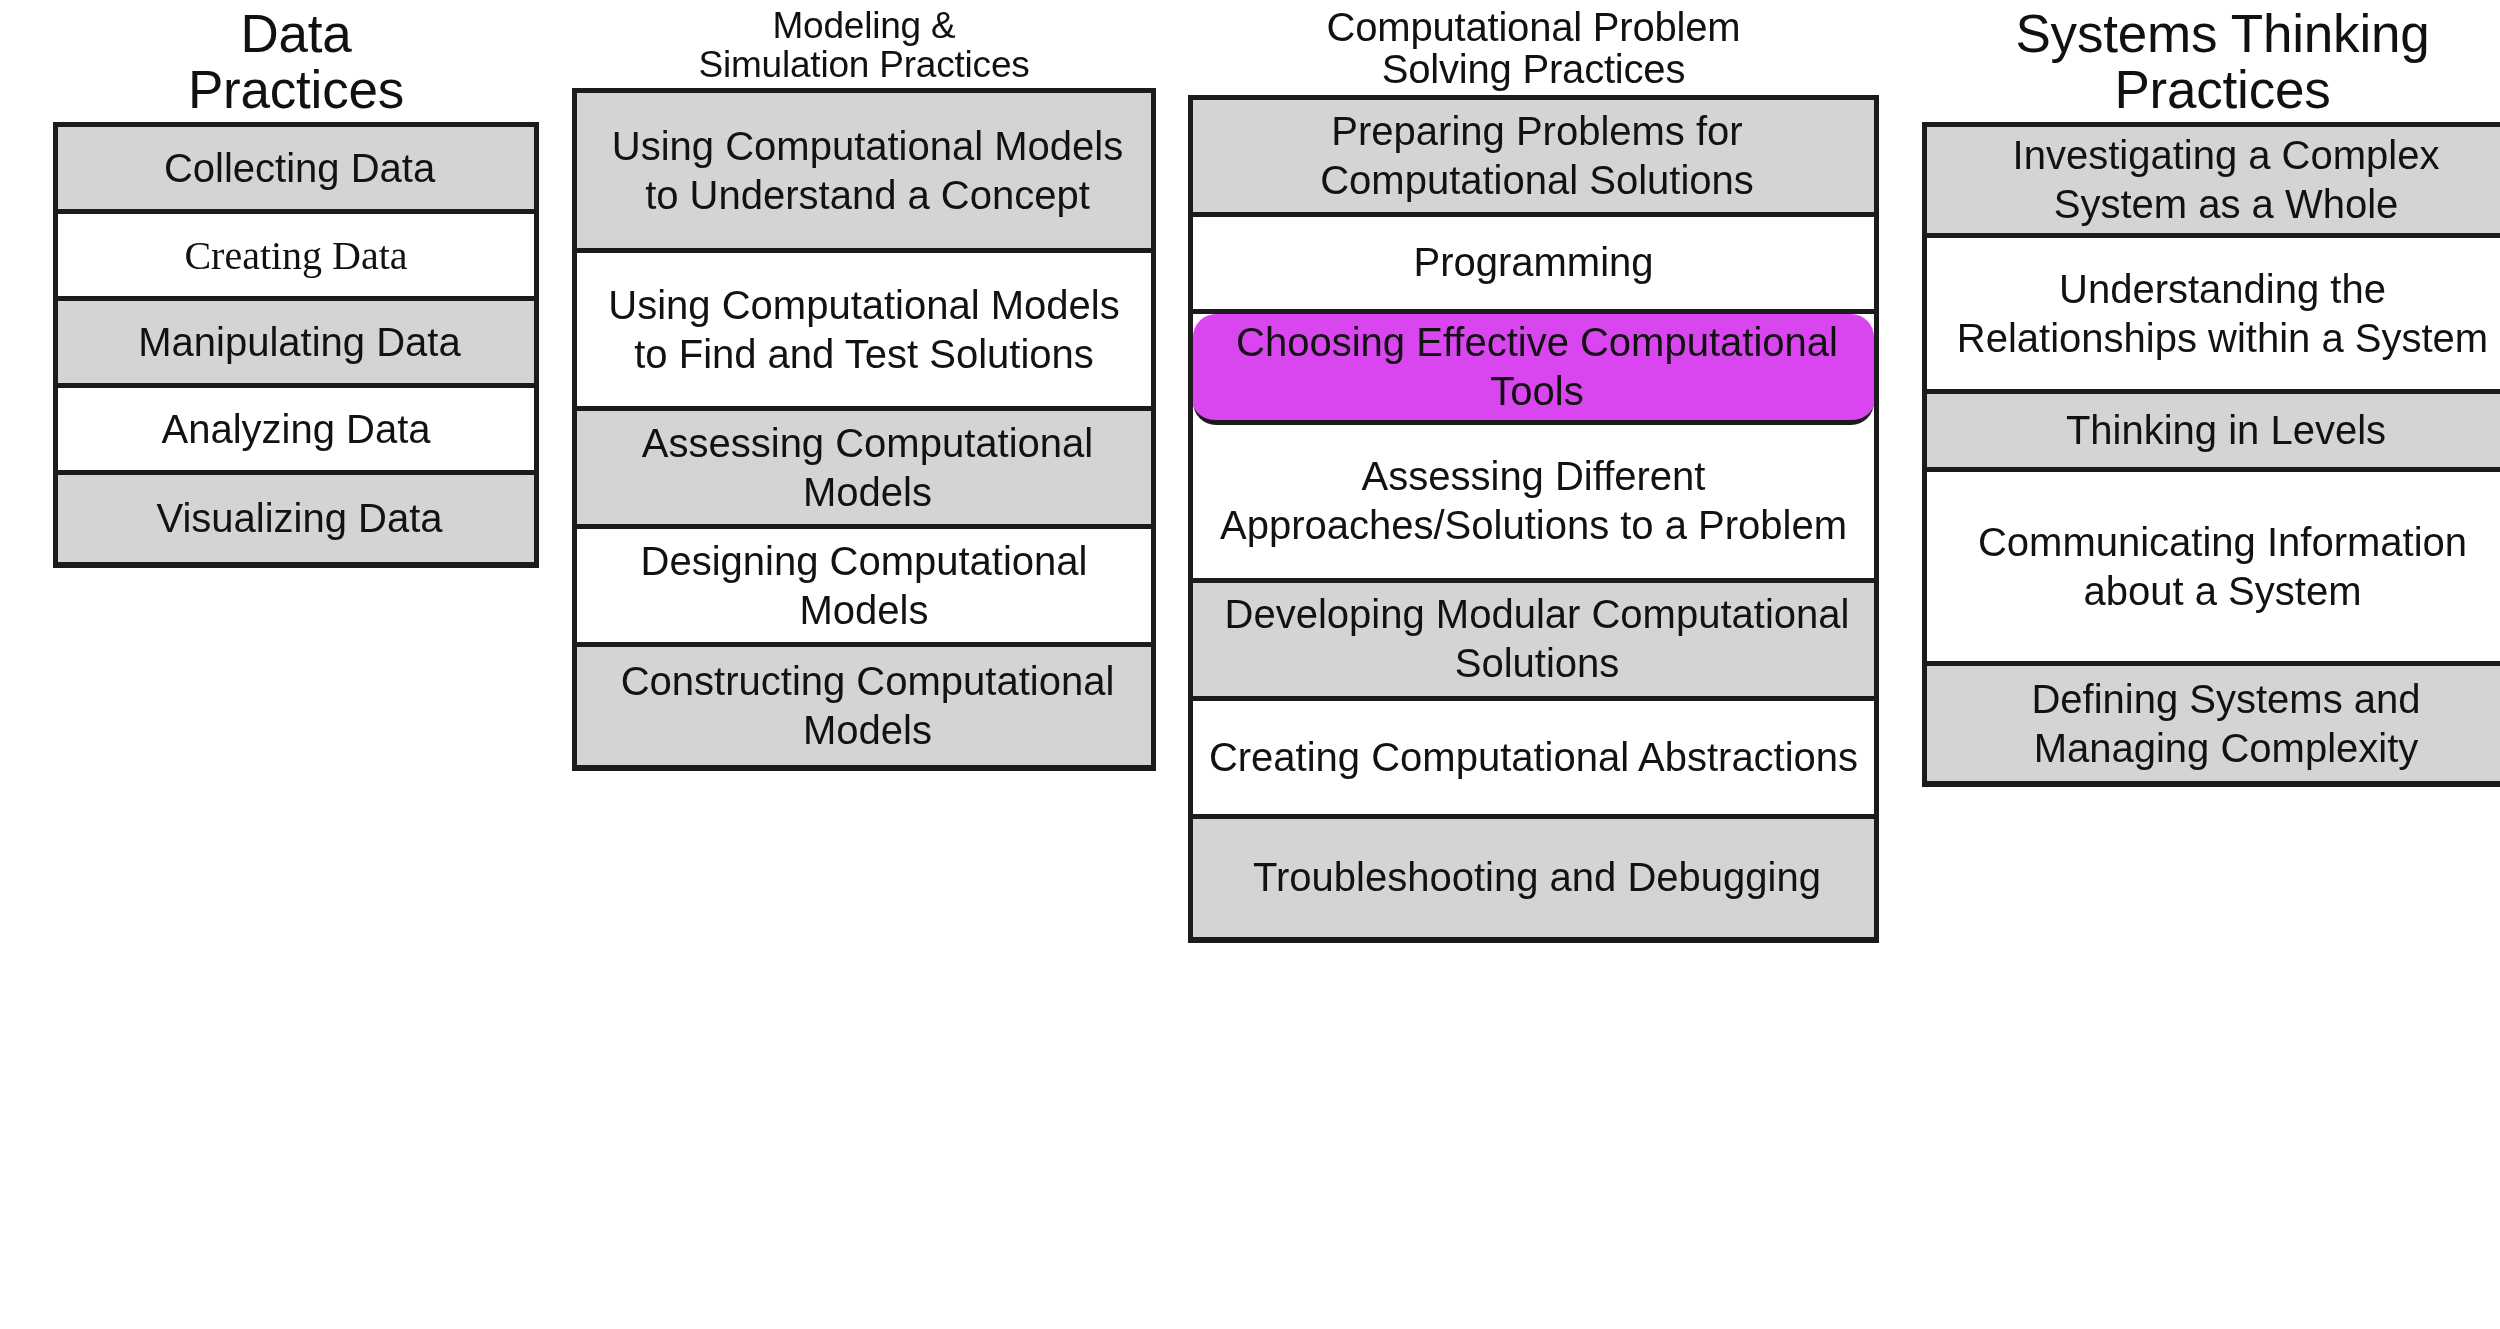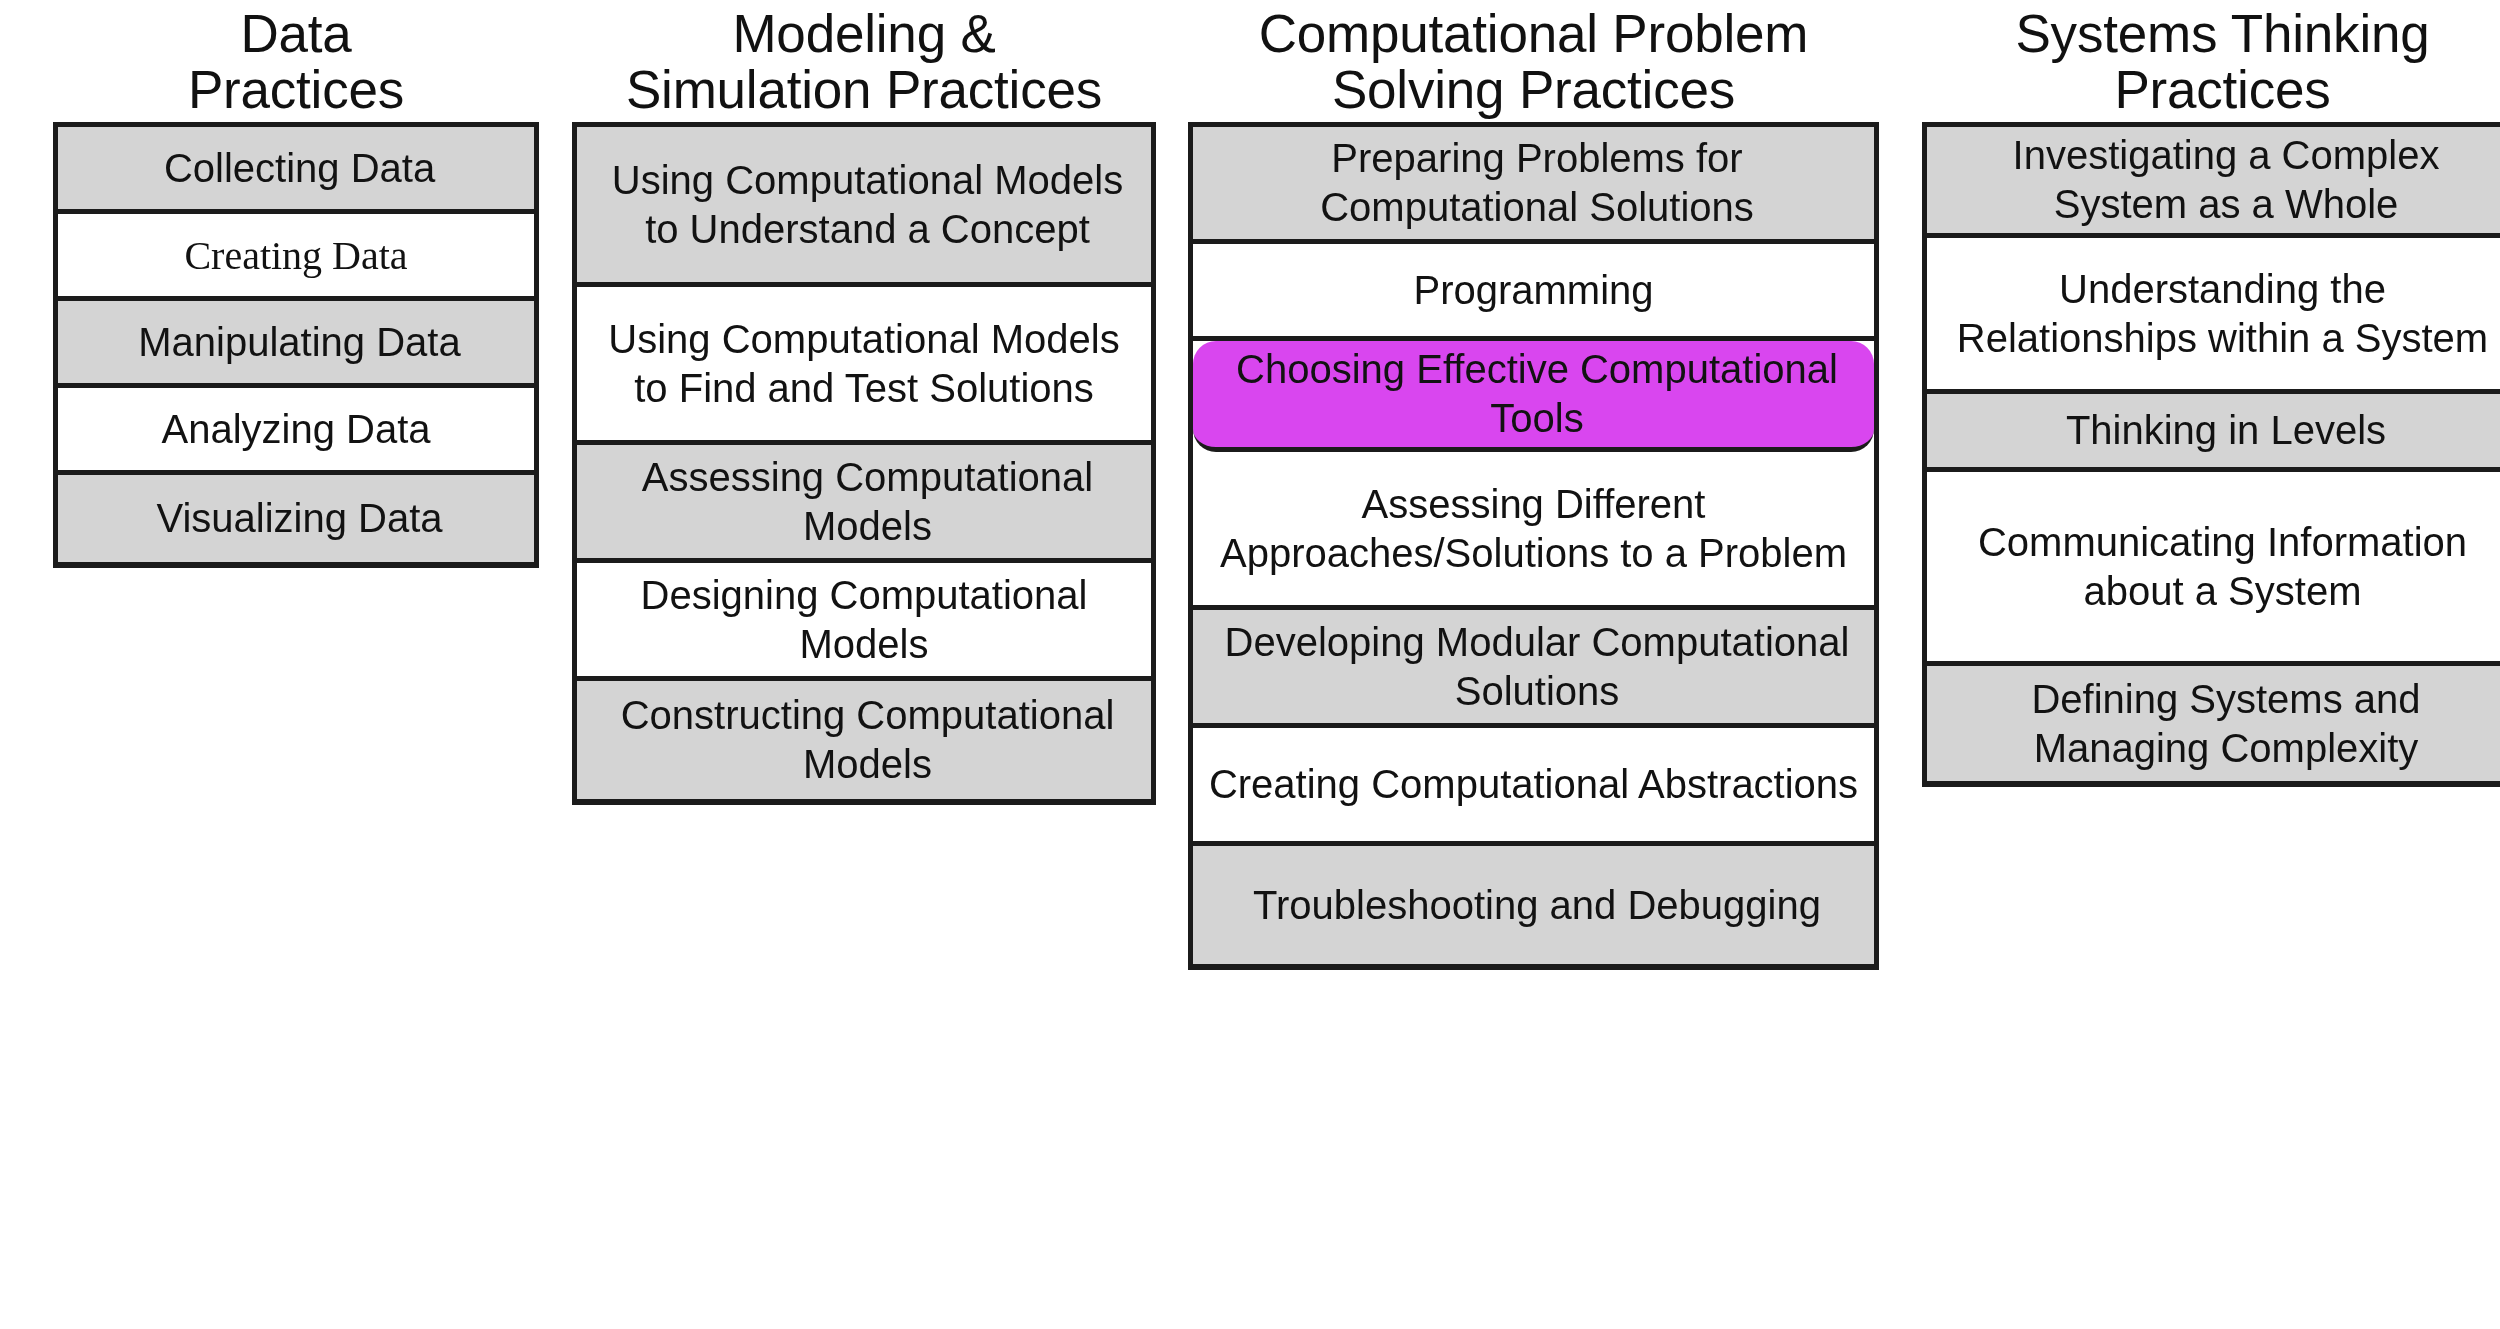--- a/index.html
+++ b/index.html
@@ -61,22 +61,22 @@
   .box.plain  { background: #ffffff; }
   .box span { display: block; width: 100%; }
 
   
   #col-0 { left: 5px;    width: 486px; }
   #col-1 { left: 524px;  width: 584px; }
   #col-2 { left: 1140px; width: 691px; }
   #col-3 { left: 1874px; width: 601px; }
 
   #col-0 .col-title { font-size: 53px; }
-  #col-1 .col-title { font-size: 53px; }
-  #col-2 .col-title { font-size: 53px; }
+  #col-1 .col-title { font-size: 37px; }
+  #col-2 .col-title { font-size: 40px; }
   #col-3 .col-title { font-size: 53px; }
 </style>
 </head>
 <body>
 
 <div id="board">
     <div class="column" id="col-0">
       <div class="col-title">Data
 Practices</div>
       <div class="boxes" style="border-color: rgb(27, 27, 27);">

